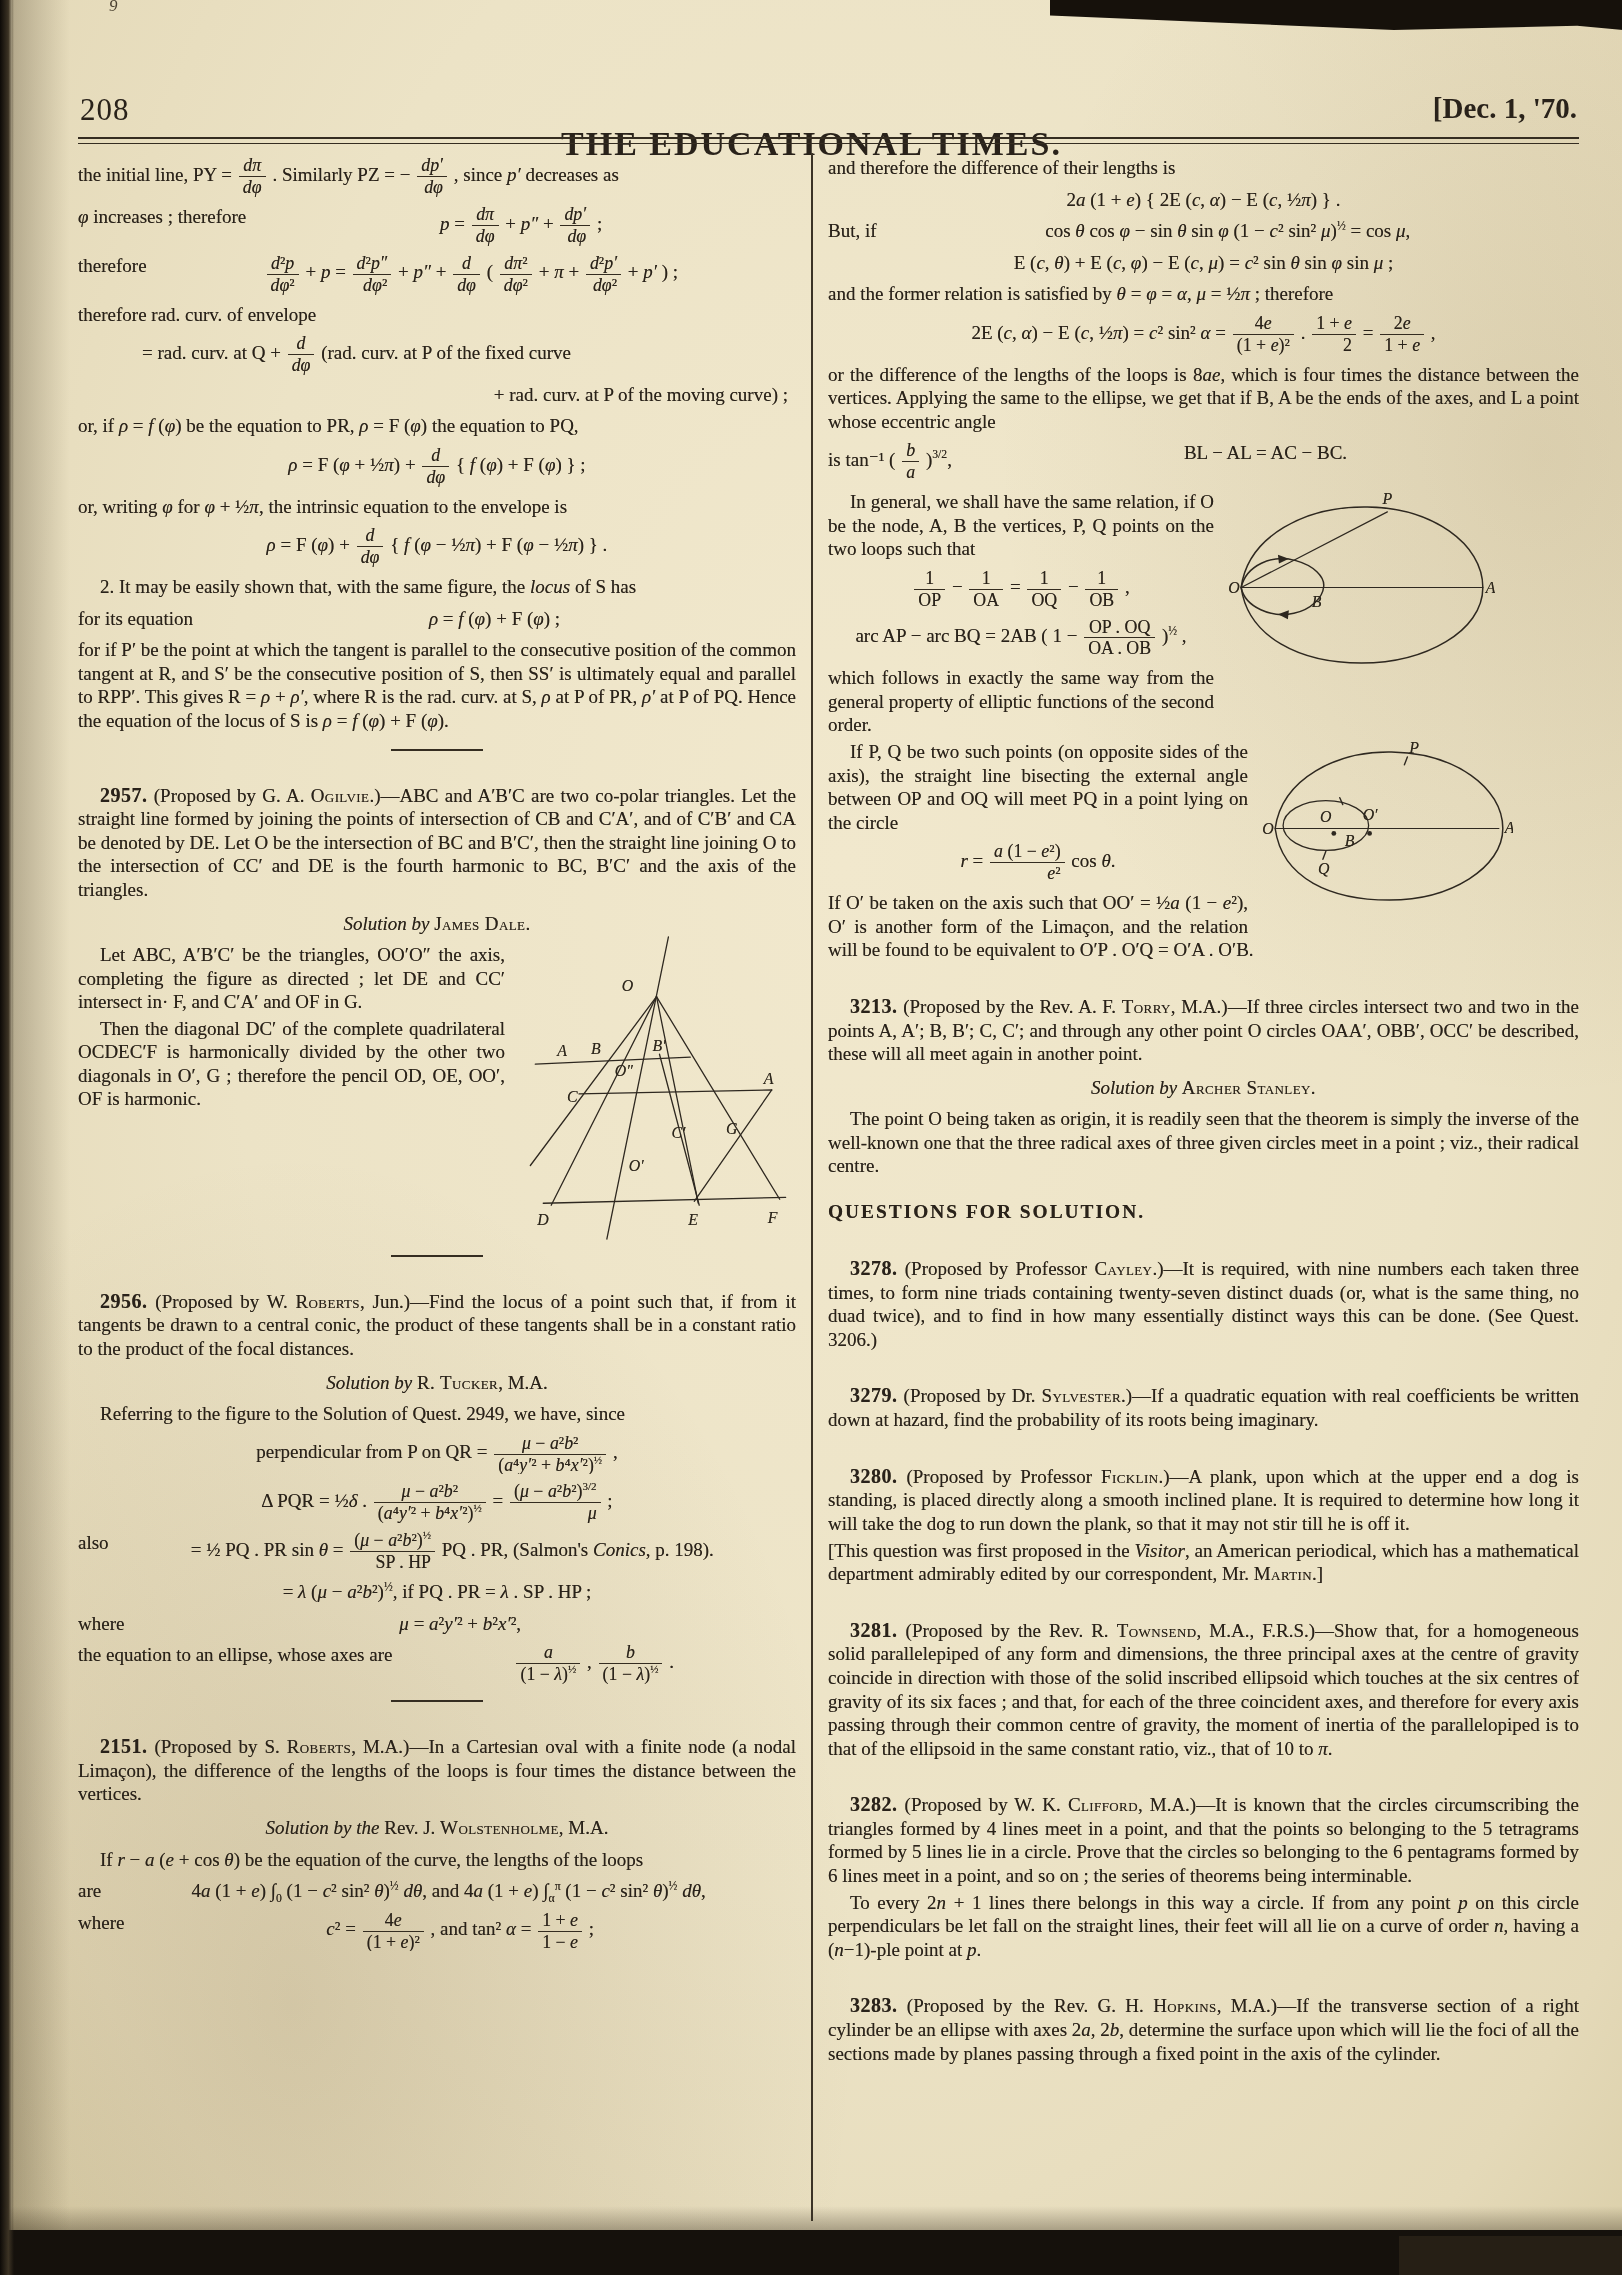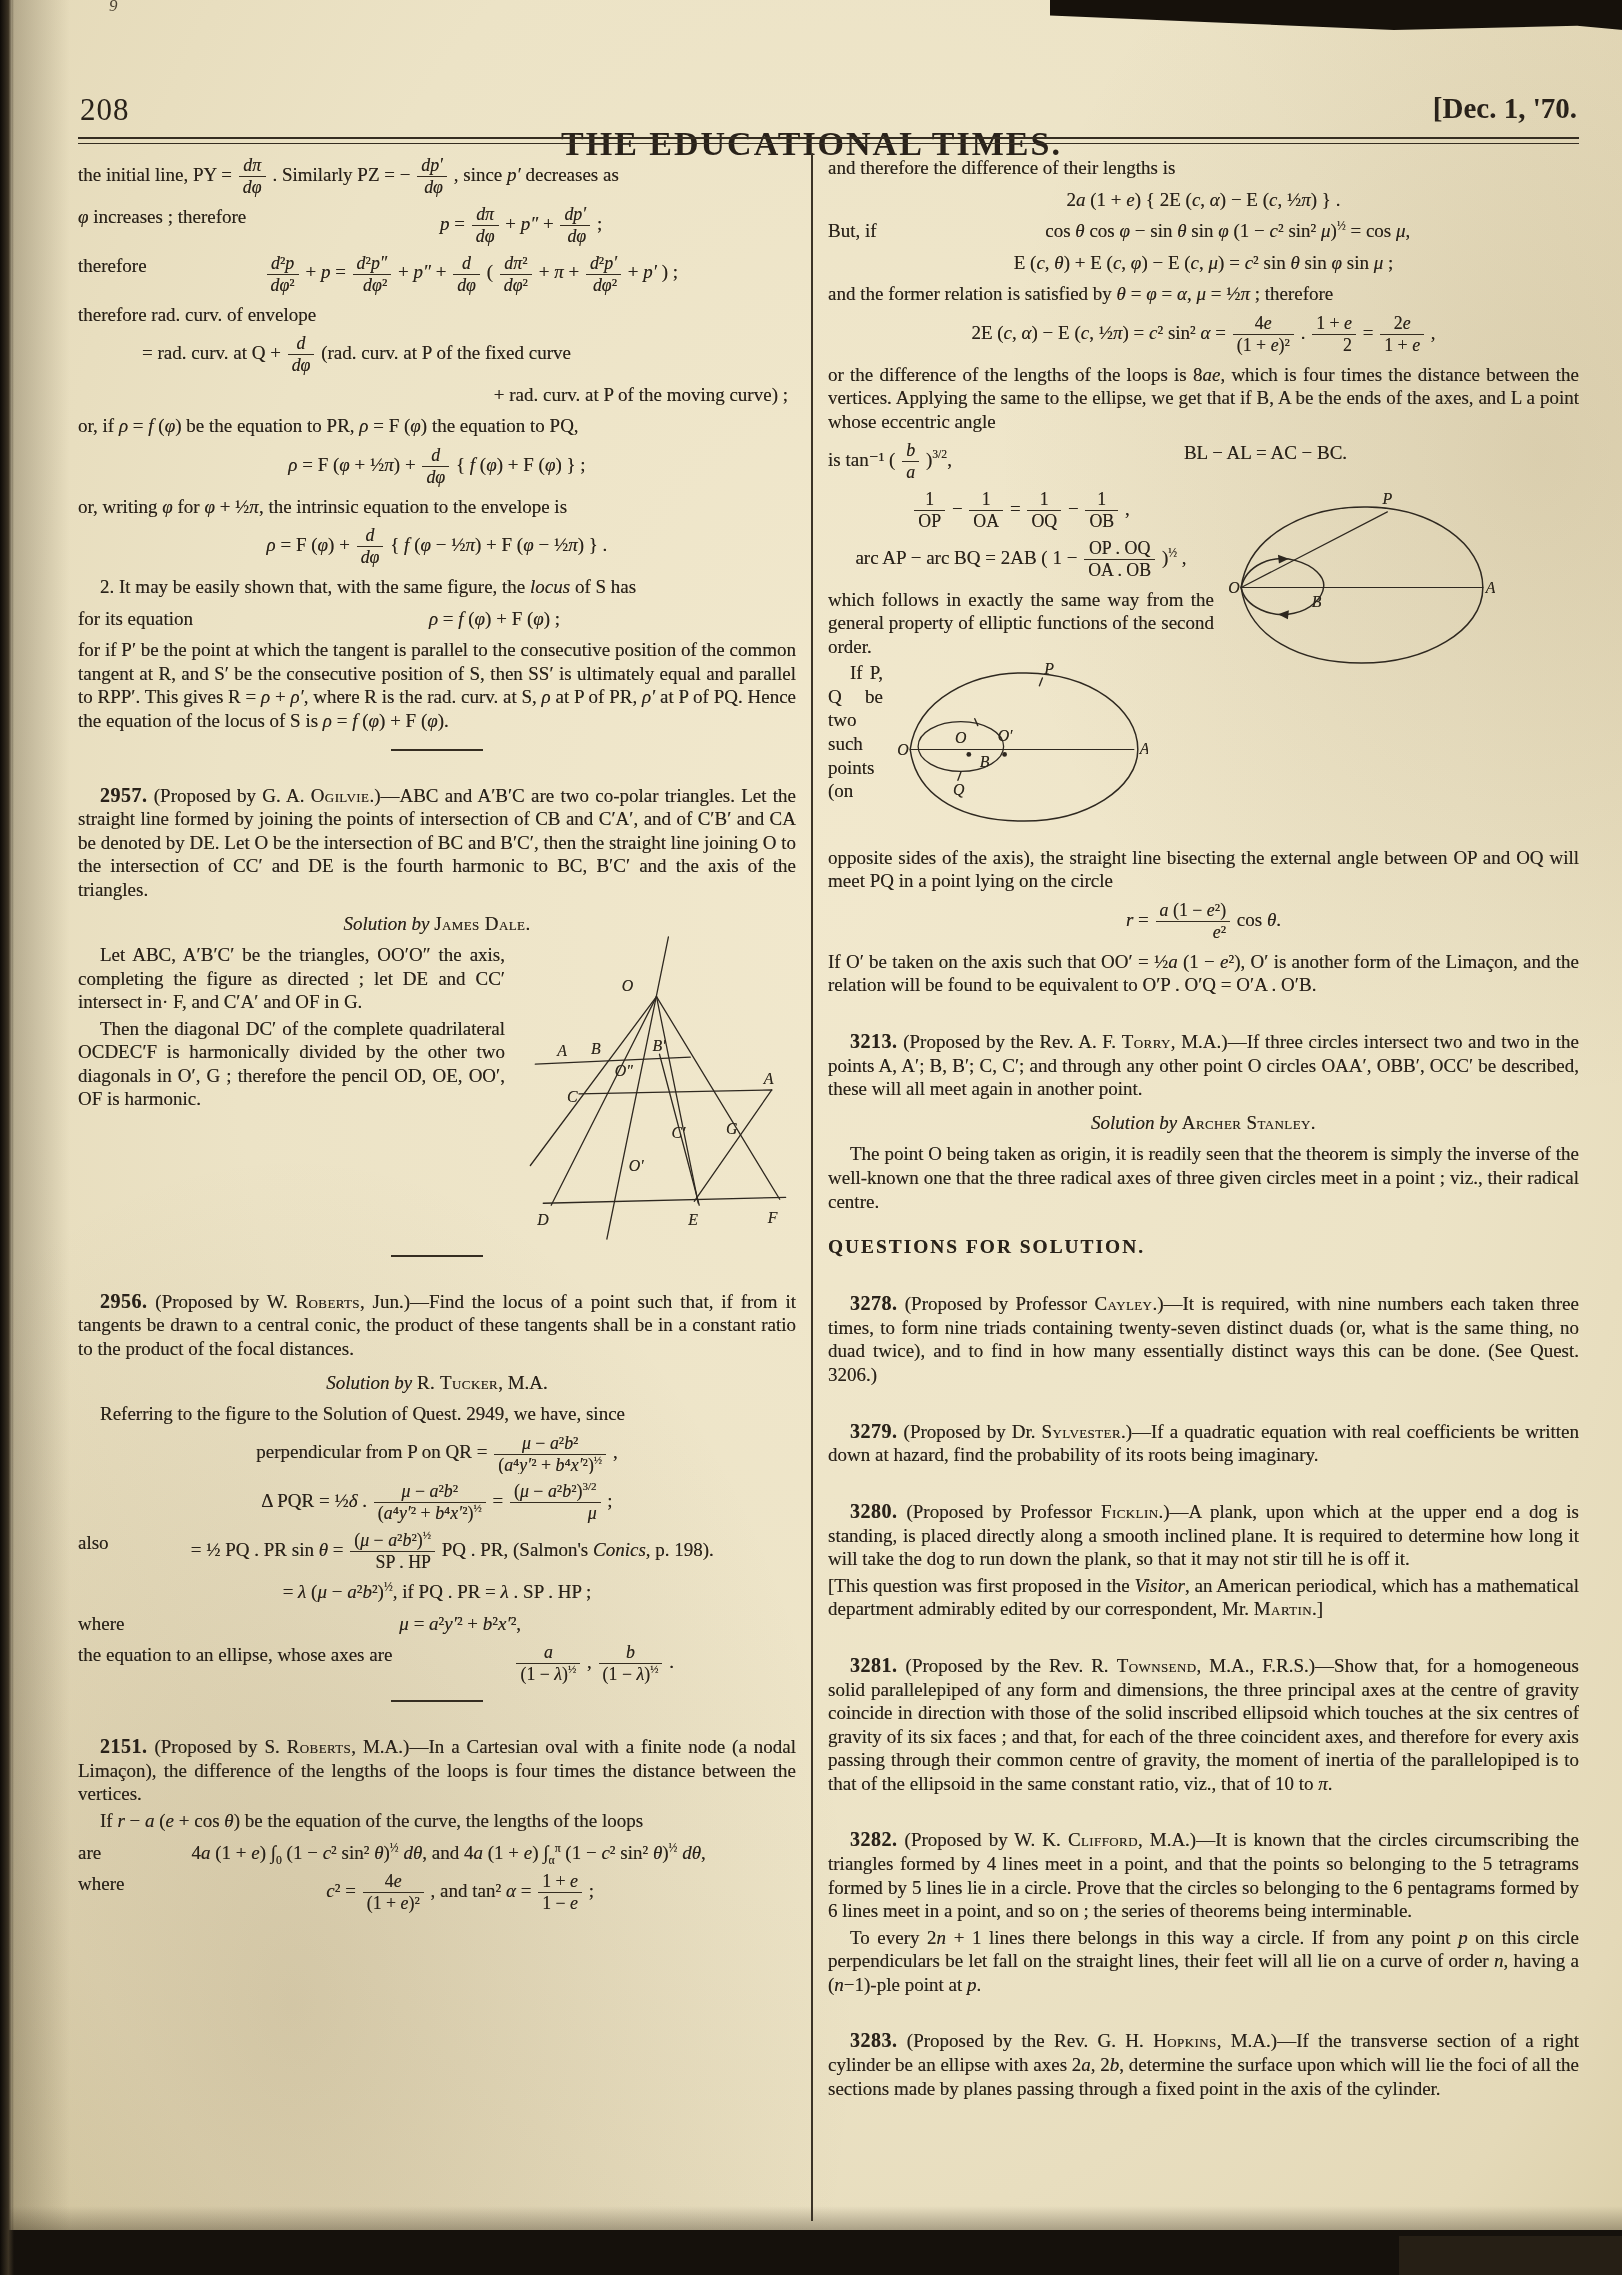--- a/index.html
+++ b/index.html
@@ -136,20 +136,21 @@
         <p class="centerline"><i>Solution by</i> <span class="sc">R. Tucker</span>, M.A.</p>
         <p class="para indent">Referring to the figure to the Solution of Quest. 2949, we have, since</p>
         <div class="eqrow"><span class="eqbody">perpendicular from P on QR = <span class="frac"><span class="fnum"><i>μ</i> − <i>a</i>²<i>b</i>²</span><span class="fden">(<i>a</i>⁴<i>y′</i>² + <i>b</i>⁴<i>x′</i>²)<sup>½</sup></span></span> ,</span></div>
         <div class="eqrow"><span class="eqbody">Δ PQR = ½<i>δ</i> . <span class="frac"><span class="fnum"><i>μ</i> − <i>a</i>²<i>b</i>²</span><span class="fden">(<i>a</i>⁴<i>y′</i>² + <i>b</i>⁴<i>x′</i>²)<sup>½</sup></span></span> = <span class="frac"><span class="fnum">(<i>μ</i> − <i>a</i>²<i>b</i>²)<sup>3/2</sup></span><span class="fden"><i>μ</i></span></span> ;</span></div>
         <div class="eqrow"><span class="eqlabel">also</span><span class="eqbody">= ½ PQ . PR sin <i>θ</i> = <span class="frac"><span class="fnum">(<i>μ</i> − <i>a</i>²<i>b</i>²)<sup>½</sup></span><span class="fden">SP . HP</span></span> PQ . PR,  (Salmon's <i>Conics</i>, p. 198).</span></div>
         <div class="eqrow"><span class="eqbody">= <i>λ</i> (<i>μ</i> − <i>a</i>²<i>b</i>²)<sup>½</sup>,  if PQ . PR = <i>λ</i> . SP . HP ;</span></div>
         <div class="eqrow"><span class="eqlabel">where</span><span class="eqbody"><i>μ</i> = <i>a</i>²<i>y′</i>² + <i>b</i>²<i>x′</i>²,</span></div>
         <div class="eqrow"><span class="eqlabel">the equation to an ellipse, whose axes are</span><span class="eqbody"><span class="frac"><span class="fnum"><i>a</i></span><span class="fden">(1 − <i>λ</i>)<sup>½</sup></span></span> ,   <span class="frac"><span class="fnum"><i>b</i></span><span class="fden">(1 − <i>λ</i>)<sup>½</sup></span></span> .</span></div>
         <div class="sep"></div>
         <p class="para prob"><b class="pnum">2151.</b><span> (Proposed by S. <span class="sc">Roberts</span>, M.A.)—In a Cartesian oval with a finite node (a nodal Limaçon), the difference of the lengths of the loops is four times the distance between the vertices.</span></p>
+        <p class="centerline"><i>Solution by the</i> Rev. J. <span class="sc">Wolstenholme</span>, M.A.</p>
         <p class="para indent">If <i>r</i> − <i>a</i> (<i>e</i> + cos <i>θ</i>) be the equation of the curve, the lengths of the loops</p>
         <div class="eqrow"><span class="eqlabel">are</span><span class="eqbody">4<i>a</i> (1 + <i>e</i>) ∫<sub>0</sub>  (1 − <i>c</i>² sin² <i>θ</i>)<sup>½</sup> <i>dθ</i>,  and  4<i>a</i> (1 + <i>e</i>) ∫<sub>α</sub><sup>π</sup> (1 − <i>c</i>² sin² <i>θ</i>)<sup>½</sup> <i>dθ</i>,</span></div>
         <div class="eqrow"><span class="eqlabel">where</span><span class="eqbody"><i>c</i>² = <span class="frac"><span class="fnum">4<i>e</i></span><span class="fden">(1 + <i>e</i>)²</span></span> ,   and   tan² <i>α</i> = <span class="frac"><span class="fnum">1 + <i>e</i></span><span class="fden">1 − <i>e</i></span></span> ;</span></div>
       </div>
     <div class="divider"></div>
     <div class="col col-right">
         <p class="para">and therefore the difference of their lengths is</p>
         <div class="eqrow"><span class="eqbody">2<i>a</i> (1 + <i>e</i>) { 2E (<i>c</i>, <i>α</i>) − E (<i>c</i>, ½<i>π</i>) } .</span></div>
         <div class="eqrow"><span class="eqlabel">But, if</span><span class="eqbody">cos <i>θ</i> cos <i>φ</i> − sin <i>θ</i> sin <i>φ</i> (1 − <i>c</i>² sin² <i>μ</i>)<sup>½</sup> = cos <i>μ</i>,</span></div>
         <div class="eqrow"><span class="eqbody">E (<i>c</i>, <i>θ</i>) + E (<i>c</i>, <i>φ</i>) − E (<i>c</i>, <i>μ</i>) = <i>c</i>² sin <i>θ</i> sin <i>φ</i> sin <i>μ</i> ;</span></div>
@@ -170,20 +171,21 @@
       <path d="M61,119 L50,123 L60,128 Z"></path>
     </g>
     <g>
       <text x="0" y="102">O</text>
       <text x="155" y="12">P</text>
       <text x="84" y="116">B</text>
       <text x="259" y="102">A</text>
     </g>
   </svg>
 </div>
+        <p class="para indent">In general, we shall have the same relation, if O be the node, A, B the vertices, P, Q points on the two loops such that</p>
         <div class="eqrow"><span class="eqbody"><span class="frac"><span class="fnum">1</span><span class="fden">OP</span></span> − <span class="frac"><span class="fnum">1</span><span class="fden">OA</span></span> = <span class="frac"><span class="fnum">1</span><span class="fden">OQ</span></span> − <span class="frac"><span class="fnum">1</span><span class="fden">OB</span></span> ,</span></div>
         <div class="eqrow"><span class="eqbody">arc AP − arc BQ = 2AB ( 1 − <span class="frac"><span class="fnum">OP . OQ</span><span class="fden">OA . OB</span></span> )<sup>½</sup> ,</span></div>
         <p class="para">which follows in exactly the same way from the general property of elliptic functions of the second order.</p>
         <div class="figwrap limacon2">
   <svg width="251" height="169" viewBox="0 0 252 170">
     <g stroke="#2e2820" stroke-width="1.5" fill="none" stroke-linecap="round">
       <path d="M13,87 C20,36 76,9 130,10 C194,11 242,46 242,87 C242,126 190,159 128,159 C70,159 20,138 13,87 Z"></path>
       <ellipse cx="64" cy="84" rx="43" ry="25" stroke-width="1.3"></ellipse>
       <path d="M13,87 L238,87" stroke-width="1.2"></path>
       <path d="M78,56 L81,63" stroke-width="1.4"></path>

